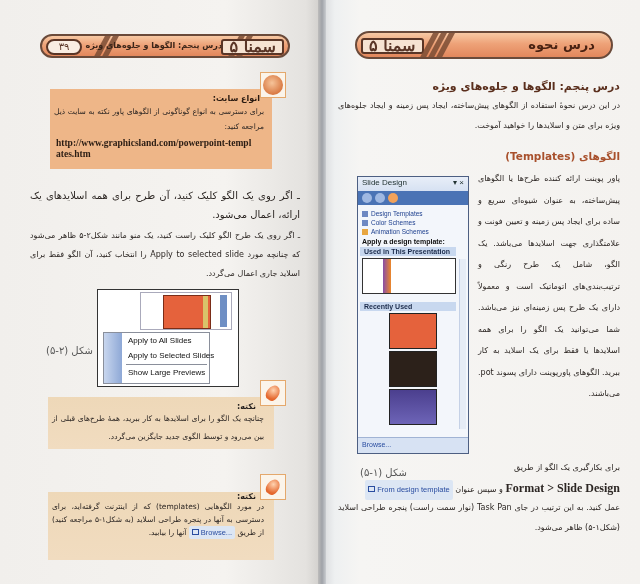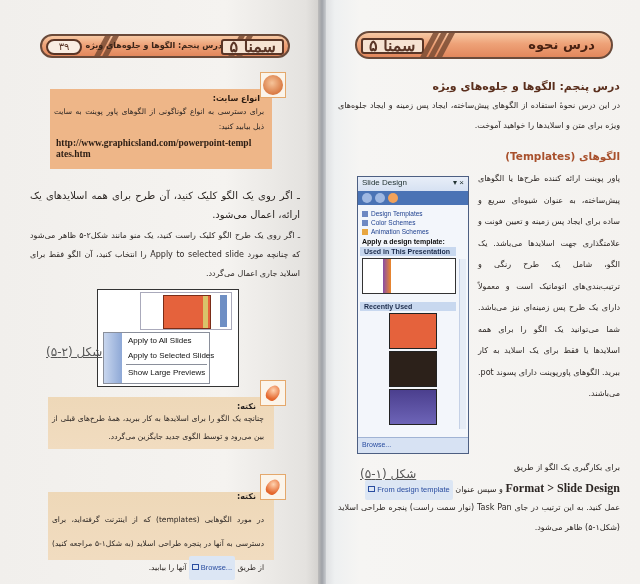--- a/index.html
+++ b/index.html
@@ -44,21 +44,21 @@
   .thumb { margin: 2px auto; width: 48px; height: 36px; border: 1px solid #222; }
   .pane-browse { position: absolute; bottom: 0; left: 0; right: 0; height: 16px; background: #d7e2f3; font-size: 7px; color: #2a4da0; padding: 3px 4px; border-top: 1px solid #a0b3d4; }
   .pane-scroll { position: absolute; right: 2px; top: 82px; width: 7px; height: 170px; background: #e6ecf6; border-left: 1px solid #c5d1e6; }
 
   
   .ctx-wrap { position: absolute; left: 97px; top: 289px; width: 142px; height: 98px; border: 1.5px solid #333; background: #fff; }
   .ctx-menu { position: absolute; left: 5px; top: 42px; width: 107px; height: 52px; border: 1px solid #8a8f9b; background: #fff; font-family: "Liberation Sans", sans-serif; font-size: 8px; color: #111; }
   .ctx-menu .gutter { position: absolute; left: 0; top: 0; bottom: 0; width: 18px; background: linear-gradient(90deg,#c8d6ee,#8ea8d6); }
   .ctx-item { position: absolute; left: 24px; white-space: nowrap; }
   .inline-btn { display:inline-block; background:#dce6f4; color:#2a4da0; font-family:"Liberation Sans",sans-serif; font-size:7.5px; padding:0 3px; border-radius:2px; direction:ltr; }
-  .caption { position: absolute; font-size: 12px; color: #555; direction: rtl; text-decoration: underline; }
+  .caption { position: absolute; font-size: 10px; color: #555; direction: rtl; }
 </style>
 </head>
 <body>
 
 <div class="page page-left"></div>
 <div class="page page-right"></div>
 <div class="spine"></div>
 
 <div class="banner" style="left:40px; top:34px; width:250px;">
   <div class="pageno" style="left:4px;">۳۹</div>
@@ -76,21 +76,21 @@
     <div class="stripe" style="left:76px; height:34px;"></div>
     <div class="stripe" style="left:84px; height:34px;"></div>
   <div class="txt" style="right:16px; top:4px; font-size:13px; color:#4a2212;">درس نحوه</div>
 </div>
 
 <div class="notebox orange" style="left:50px; top:89px; width:222px; height:80px;"></div>
 <div class="note-icon" style="left:260px; top:72px;">
     <div class="badge-icon"></div>
   </div>
 <div class="heading" style="right:380px; top:94px; font-size:8px; color:#2a1a10;">انواع سایت:</div>
-<div class="body-text rtl" style="left:54px; top:104px; width:210px; font-size:7.5px; line-height:15px;">برای دسترسی به انواع گوناگونی از الگوهای پاور پوینت به سایت ذیل بیابید کنید:</div>
+<div class="body-text rtl" style="left:54px; top:104px; width:210px; font-size:7.5px; line-height:15px;">برای دسترسی به انواع گوناگونی از الگوهای پاور نکته به سایت ذیل مراجعه کنید:</div>
 <div style="position:absolute; left:56px; top:138px; width:200px; font-family:'Liberation Serif',serif; font-weight:bold; font-size:9.5px; line-height:11px; color:#2b1d14; word-break:break-all;">http://www.graphicsland.com/powerpoint-templates.htm</div>
 
 <div class="body-text rtl" style="left:30px; top:186px; width:270px; font-size:10px; line-height:19px;">ـ اگر روی یک الگو کلیک کنید، آن طرح برای همه اسلایدهای یک ارائه، اعمال می‌شود.</div>
 <div class="body-text rtl" style="left:30px; top:226px; width:270px; font-size:8px; line-height:19px;">ـ اگر روی یک طرح الگو کلیک راست کنید، یک منو مانند شکل۲-۵ ظاهر می‌شود که چنانچه مورد Apply to selected slide را انتخاب کنید، آن الگو فقط برای اسلاید جاری اعمال می‌گردد.</div>
 
 <div class="ctx-wrap">
   <div style="position:absolute; left:42px; top:2px; width:92px; height:38px; background:#fff; border:1px solid #aab;">
     <div style="position:absolute; left:22px; top:2px; width:48px; height:34px; background:#e5623c; border:1px solid #7a2d18;">
         <div style="position:absolute; right:2px; top:0; width:5px; height:32px; background:#d9c36a;"></div>
       </div>
@@ -111,21 +111,21 @@
     <div class="bulb"></div>
   </div>
 <div class="heading" style="right:384px; top:402px; font-size:8px;">نکته:</div>
 <div class="body-text rtl" style="left:52px; top:410px; width:212px; font-size:7.5px; line-height:18px;">چنانچه یک الگو را برای اسلایدها به کار ببرید، همهٔ طرح‌های قبلی از بین می‌رود و توسط الگوی جدید جایگزین می‌گردد.</div>
 
 <div class="notebox" style="left:48px; top:492px; width:226px; height:68px;"></div>
 <div class="note-icon" style="left:260px; top:474px;">
     <div class="bulb"></div>
   </div>
 <div class="heading" style="right:384px; top:492px; font-size:8px;">نکته:</div>
-<div class="body-text rtl" style="left:52px; top:500px; width:212px; font-size:7.5px; line-height:24px;margin-top:8px;">
+<div class="body-text rtl" style="left:52px; top:500px; width:212px; font-size:7.5px; line-height:13px;">
   <span>در مورد الگوهایی (templates) که از اینترنت گرفته‌اید، برای دسترسی به آنها در پنجره طراحی اسلاید (به شکل۱-۵ مراجعه کنید) از طریق</span>
   <span class="inline-btn"><span style="display:inline-block;width:7px;height:6px;border:1px solid #2a4da0;margin-right:2px;"></span><span>Browse...</span></span>
   <span>آنها را بیابید.</span>
 </div>
 
 <div class="heading" style="right:20px; top:80px; font-size:11px; color:#5a2e1c;">درس پنجم: الگوها و جلوه‌های ویژه</div>
 <div class="body-text rtl" style="left:338px; top:96px; width:282px; font-size:8px; line-height:20px;">در این درس نحوهٔ استفاده از الگوهای پیش‌ساخته، ایجاد پس زمینه و ایجاد جلوه‌های ویژه برای متن و اسلایدها را خواهید آموخت.</div>
 <div class="heading" style="right:20px; top:150px; font-size:10.5px; color:#a8502c;">الگوهای (Templates)</div>
 
 <div class="body-text rtl" style="left:478px; top:168px; width:142px; font-size:8px; line-height:21.5px;">پاور پوینت ارائه کننده طرح‌ها یا الگوهای پیش‌ساخته، به عنوان شیوه‌ای سریع و ساده برای ایجاد پس زمینه و تعیین فونت و علامتگذاری جهت اسلایدها می‌باشد. یک الگو، شامل یک طرح رنگی و ترتیب‌بندی‌های اتوماتیک است و معمولاً دارای یک طرح پس زمینه‌ای نیز می‌باشد. شما می‌توانید یک الگو را برای همه اسلایدها یا فقط برای یک اسلاید به کار ببرید. الگوهای پاورپوینت دارای پسوند pot. می‌باشند.</div>

